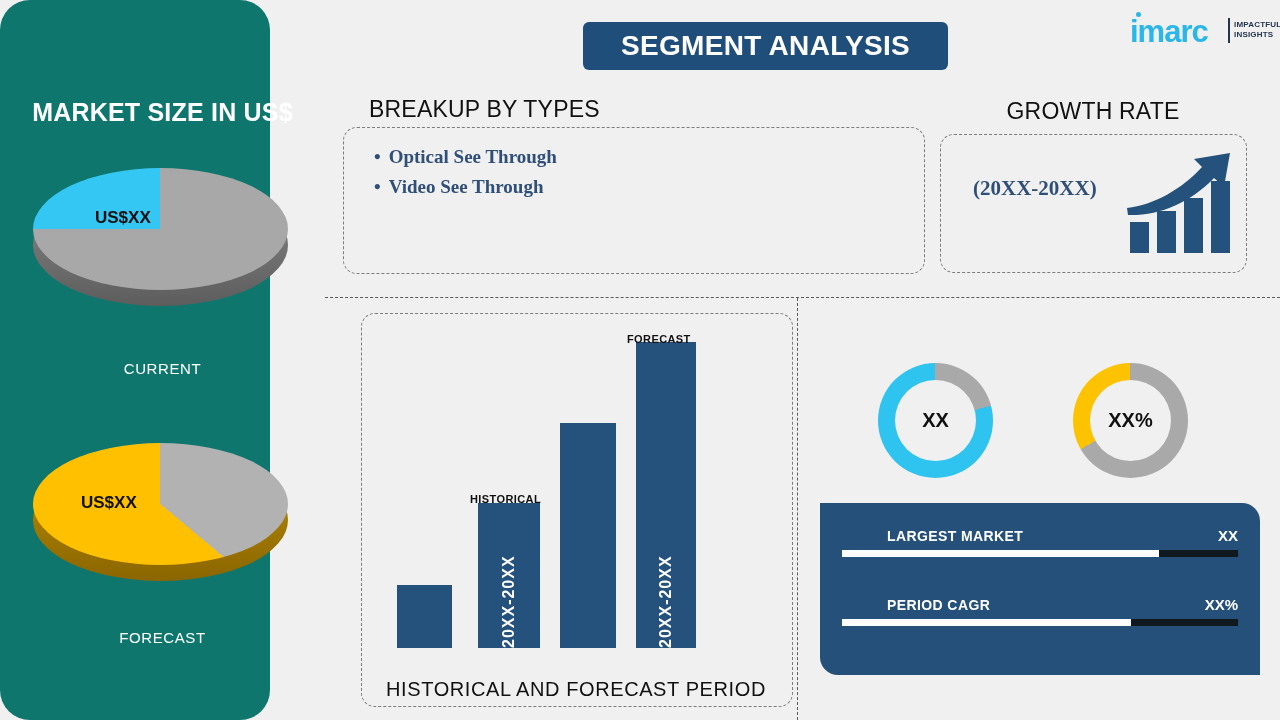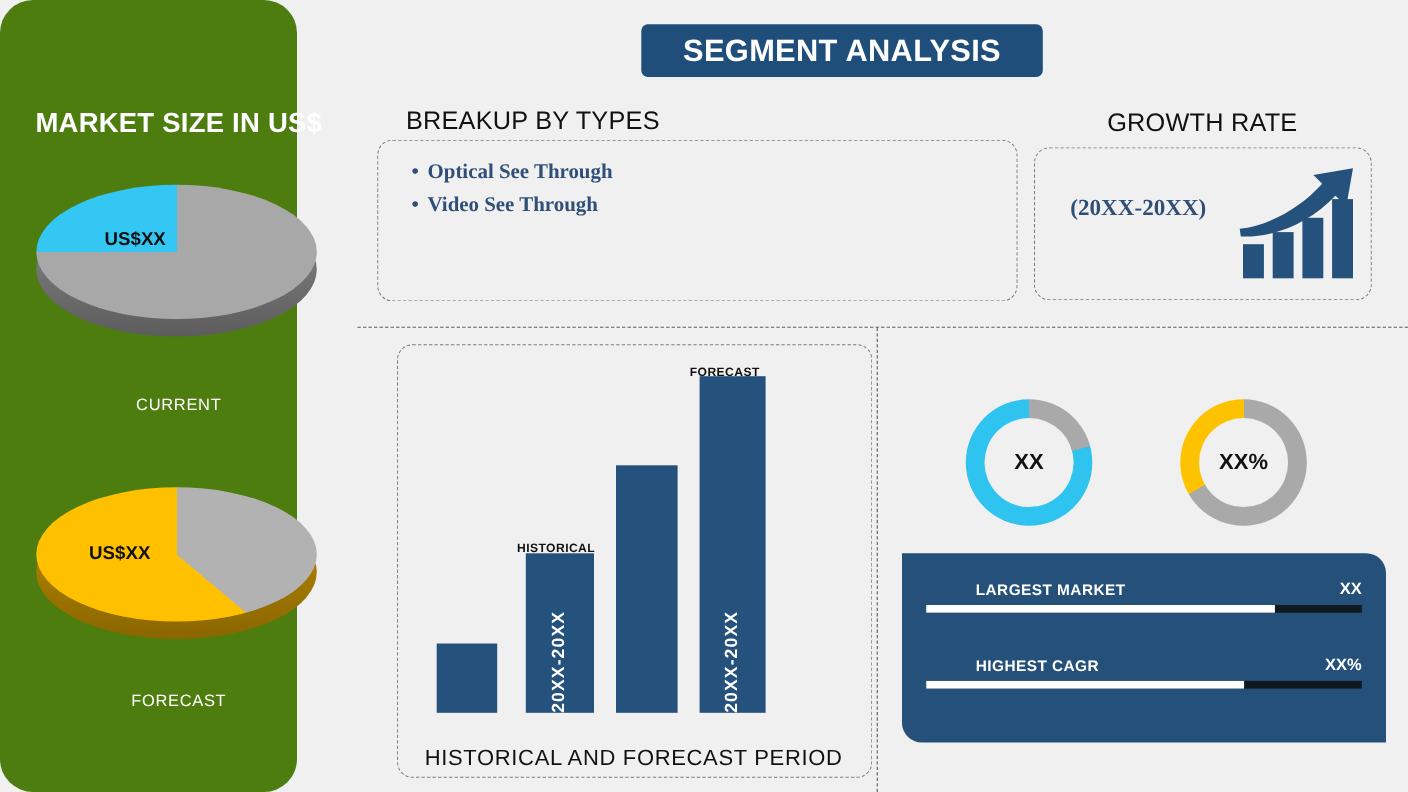--- a/index.html
+++ b/index.html
@@ -16,21 +16,21 @@
     height: 720px;
     overflow: hidden;
     background: #f0f0f0;
   }
 
   
   .left-panel {
     position: absolute;
     left: 0; top: 0;
     width: 270px; height: 720px;
-    background: #4d7c0f;
+    background: #0f766e;
     border-radius: 30px;
   }
   .left-title {
     position: absolute;
     left: 0; top: 98px;
     width: 325px;
     text-align: center;
     color: #ffffff;
     font-size: 25px;
     font-weight: bold;
@@ -356,20 +356,29 @@
       </div>
       <div class="pie-label forecast">US$XX</div>
       <div class="pie-caption forecast">FORECAST</div>
     </div>
   </div>
 
   <div class="main">
 
     <div class="title-badge">SEGMENT ANALYSIS</div>
 
+    <div class="logo">
+      <div class="logo-dot"></div>
+      <div class="logo-mark">imarc</div>
+      <div class="logo-bar"></div>
+      <div class="logo-tag">
+        <div>IMPACTFUL</div>
+        <div>INSIGHTS</div>
+      </div>
+    </div>
 
     <div class="sec-head types">BREAKUP BY TYPES</div>
     <div class="dashed-box box-types">
       <div class="bullet-list">
         <div class="bullet-item">Optical See Through</div>
         <div class="bullet-item">Video See Through</div>
       </div>
     </div>
 
     <div class="sec-head growth">GROWTH RATE</div>
@@ -421,21 +430,21 @@
 
       <div class="stat-row r1">
         <div class="stat-label">LARGEST MARKET</div>
         <div class="stat-value">XX</div>
         <div class="stat-track">
           <div class="stat-fill" style="width:80%"></div>
         </div>
       </div>
 
       <div class="stat-row r2">
-        <div class="stat-label">HIGHEST CAGR</div>
+        <div class="stat-label">PERIOD CAGR</div>
         <div class="stat-value">XX%</div>
         <div class="stat-track">
           <div class="stat-fill" style="width:73%"></div>
         </div>
       </div>
     </div>
 
   </div>
 </div>
 

